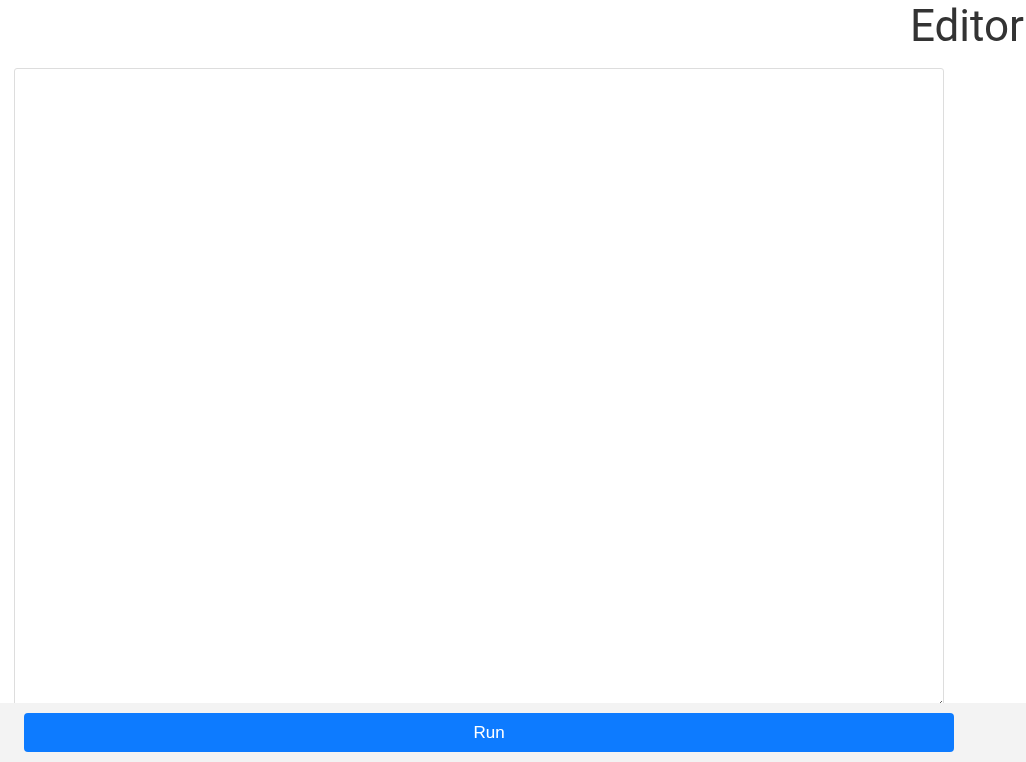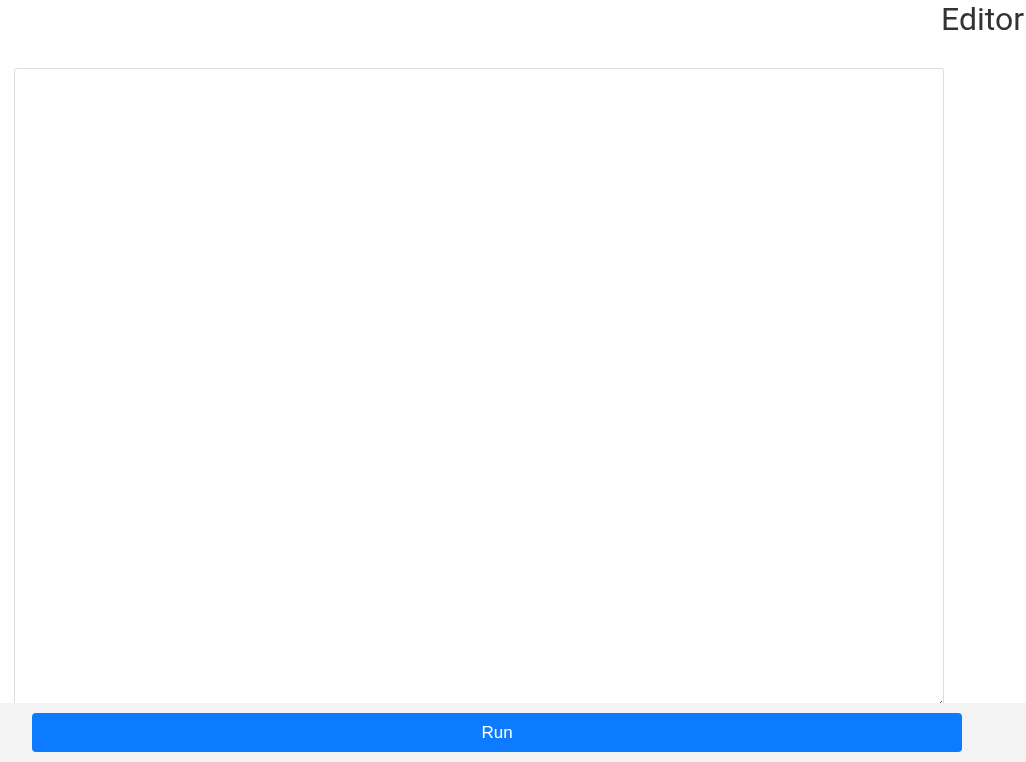--- a/index.html
+++ b/index.html
@@ -12,21 +12,21 @@
       width: 1026px;
       height: 762px;
       background: #ffffff;
       position: relative;
       overflow: hidden;
     }
     .page-title {
       position: absolute;
       top: 0;
       right: 0;
-      font-size: 32px;
+      font-size: 44px;
       font-weight: 400;
       color: #333333;
       padding-right: 2px;
     }
     .editor-container {
       position: absolute;
       top: 68px;
       left: 14px;
       width: 930px;
     }
@@ -41,21 +41,21 @@
       resize: both;
       outline: none;
       background: #ffffff;
     }
     .footer-bar {
       position: absolute;
       bottom: 0;
       left: 0;
       width: 100%;
       background: #f3f3f3;
-      padding: 10px 32px;
+      padding: 10px 24px;
     }
     .run-button {
       width: 930px;
       height: 39px;
       background: #0d7bff;
       color: #ffffff;
       border: none;
       border-radius: 4px;
       font-size: 17px;
       font-weight: 400;

